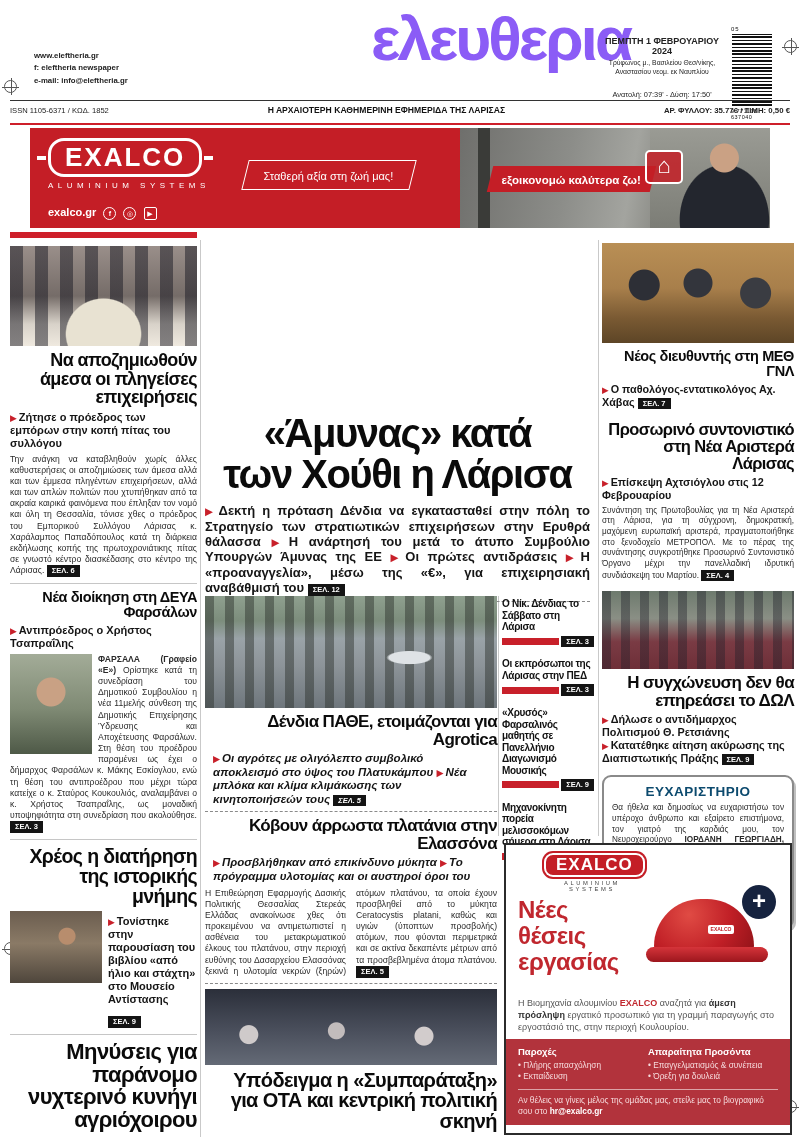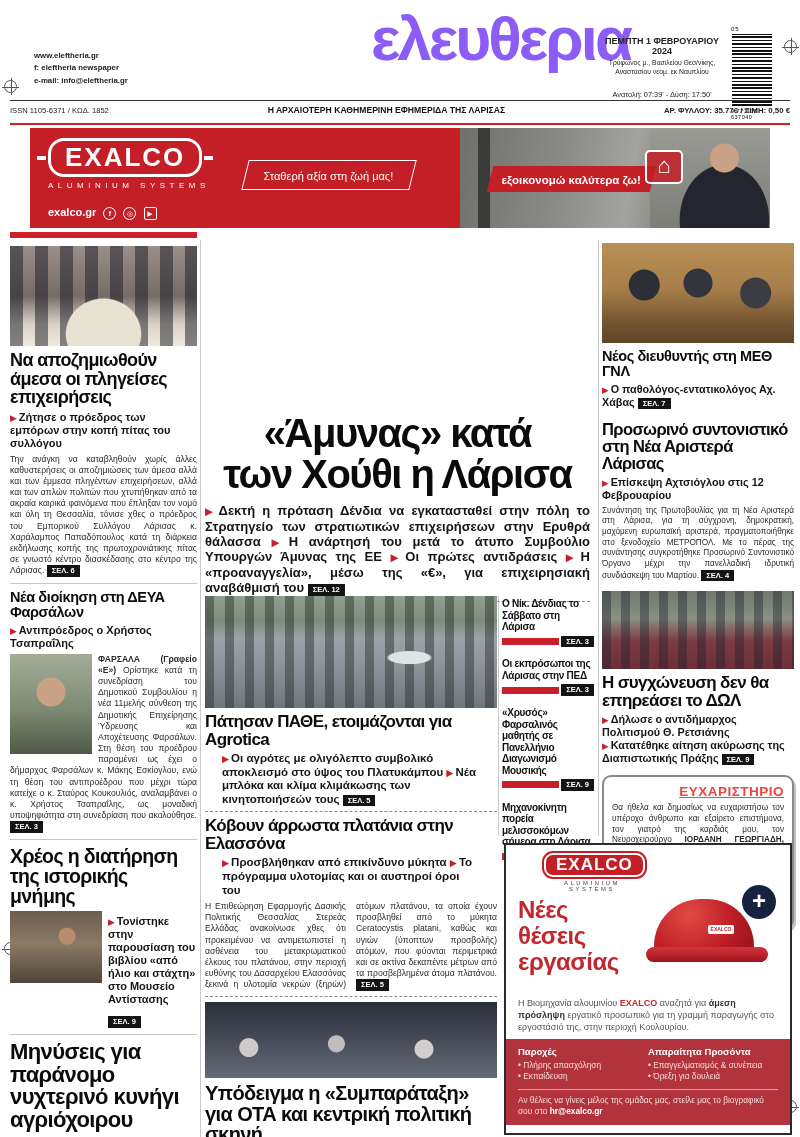--- a/index.html
+++ b/index.html
@@ -1,20 +1,20 @@
 <!DOCTYPE html>
 <html><head>
 <meta charset="utf-8">
 <style>
   html,body{margin:0;padding:0;background:#e9e9e9;}
   #page{position:relative;width:800px;height:1137px;background:#fff;margin:0 auto;overflow:hidden;
         font-family:"Liberation Sans","DejaVu Sans",sans-serif;color:#111;}
   .abs{position:absolute;}
   
-  .art-title{font-weight:bold;color:#0b0b0b;line-height:1.03;letter-spacing:-0.6px;margin:0;}
+  .art-title{font-weight:bold;color:#0b0b0b;line-height:1.03;letter-spacing:-0.6px;margin:0;text-align:right;}
   .sub{font-weight:bold;font-size:11.5px;line-height:1.18;color:#151515;margin:0;}
   .sub .arrow{color:#c8202a;font-size:0.8em;margin-right:2px;}
   .body{font-size:8.6px;line-height:1.3;text-align:justify;color:#2a2a2a;margin:0;}
   .badge{background:#141414;color:#fff;font-size:7.5px;font-weight:bold;padding:1px 5px;display:inline-block;line-height:1.3;}
   .hline{border-top:1px solid #c6c6c6;margin:6px 0;}
   .dotline{border-top:1.5px dashed #8a8a8a;margin:5px 0;}
   .vline{position:absolute;width:1px;background:#c9c9c9;}
   .lead{font-weight:bold;}
   
   #contacts{left:34px;top:50px;font-size:7.8px;font-weight:bold;line-height:1.6;color:#222;}
@@ -106,22 +106,22 @@
   #center-lower{left:205px;top:596px;width:292px;}
   #briefs{left:502px;top:598px;width:92px;}
   .brief{margin-bottom:11px;}
   .brief-text{font-size:10px;font-weight:bold;line-height:1.15;letter-spacing:-0.3px;margin:0 0 3px;}
   .brief-bar{display:flex;align-items:center;}
   .brief-bar .bar{flex:1;height:7px;background:#c8202a;margin-right:2px;}
   #rightcol{left:602px;top:243px;width:192px;}
   
   #thanksbox{border:2px solid #8a8a8a;border-radius:9px;box-shadow:2px 3px 0 rgba(0,0,0,.25);
      padding:7px 8px 5px;margin-top:10px;background:#fff;}
-  #thanksbox .t-title{color:#ef4444;font-weight:800;font-size:13.5px;text-align:right;
-     text-decoration:underline;letter-spacing:0.5px;margin:0 0 4px;}
+  #thanksbox .t-title{color:#0c4a6e;font-weight:800;font-size:13.5px;text-align:center;
+     letter-spacing:0.5px;margin:0 0 4px;}
   #thanksbox .body{font-size:7.9px;}
   #thanksbox .sig{font-size:8.3px;font-weight:bold;text-align:center;margin-top:4px;}
   
   #jobad{left:504px;top:843px;width:288px;height:292px;border:2px solid #2b2b2b;background:#fff;box-sizing:border-box;}
   .job-logo-wrap{margin:8px 0 0 38px;width:96px;text-align:center;}
   .job-logo{display:inline-block;background:#c41e26;color:#fff;font-weight:800;font-size:17px;letter-spacing:1px;
      padding:2px 12px;border-radius:9px;box-shadow:inset 0 0 0 2px #fff,0 0 0 2px #c41e26;}
   .job-logo-sub{font-size:5.8px;letter-spacing:2.6px;color:#444;margin-top:3px;}
   #job-title{position:absolute;left:12px;top:52px;width:120px;color:#c0272e;font-weight:800;
      font-size:24px;line-height:1.08;letter-spacing:-0.5px;}
@@ -149,21 +149,21 @@
   #job-red .foot b{color:#fff;}
   
   #leftcol .a-title1{font-size:18px;} #leftcol .a-title2{font-size:14.5px;letter-spacing:-0.4px;}
   #leftcol .a-title3{font-size:19.5px;} #leftcol .a-title4{font-size:22px;}
   #leftcol .sub{font-size:11px;margin:4px 0;}
   .row{display:flex;gap:6px;align-items:flex-start;}
   
   #center-lower .t-agro{font-size:17px;margin-top:5px;}
   #center-lower .t-plat{font-size:17px;}
   #center-lower .t-symp{font-size:20px;}
-  #center-lower .sub{font-size:11.5px;margin:4px 17px;}
+  #center-lower .sub{font-size:11.5px;margin:4px 8px;font-style:italic;}
   .twocol{column-count:2;column-gap:10px;}
   
   #rightcol .t-meth{font-size:14.5px;letter-spacing:-0.4px;margin-top:6px;}
   #rightcol .t-arist{font-size:16.5px;margin-top:12px;}
   #rightcol .t-dol{font-size:17px;margin-top:5px;}
   #rightcol .sub{font-size:10.8px;margin:4px 0;}
   #rightcol .body{font-size:8.2px;}
 </style>
 </head>
 <body>
@@ -277,21 +277,21 @@
     </h1>
     <p class="sub"><span><span class="arrow">▶</span><span>Δεκτή η πρόταση Δένδια να εγκατασταθεί στην πόλη το Στρατηγείο των στρατιωτικών επιχειρήσεων στην Ερυθρά θάλασσα </span><span class="arrow">▶</span><span>Η ανάρτησή του μετά το άτυπο Συμβούλιο Υπουργών Άμυνας της ΕΕ </span><span class="arrow">▶</span><span>Οι πρώτες αντιδράσεις </span><span class="arrow">▶</span><span>Η «προαναγγελία», μέσω της «€», για επιχειρησιακή αναβάθμισή του </span></span>
       <span class="badge">ΣΕΛ. 12</span></p>
     <div class="dotline"></div>
   </div>
 
   <div id="center-lower" class="abs">
 
     <div>
       <div class="ph ph-traffic"></div>
-      <h2 class="art-title t-agro">Πάτησαν ΠΑΘΕ, ετοιμάζονται για Agrotica</h2>
+      <h2 class="art-title t-agro">Δένδια ΠΑΘΕ, ετοιμάζονται για Agrotica</h2>
       <p class="sub"><span><span class="arrow">▶</span><span>Οι αγρότες με ολιγόλεπτο συμβολικό αποκλεισμό στο ύψος του Πλατυκάμπου </span><span class="arrow">▶</span><span>Νέα μπλόκα και κλίμα κλιμάκωσης των κινητοποιήσεών τους </span></span>
         <span class="badge">ΣΕΛ. 5</span></p>
     </div>
     <div class="dotline"></div>
 
     <div>
       <h2 class="art-title t-plat">Κόβουν άρρωστα πλατάνια στην Ελασσόνα</h2>
       <p class="sub">
         <span style="display:block;"><span class="arrow">▶</span><span>Προσβλήθηκαν από επικίνδυνο μύκητα </span><span class="arrow">▶</span><span>Το πρόγραμμα υλοτομίας και οι αυστηροί όροι του </span></span>
         </p>

